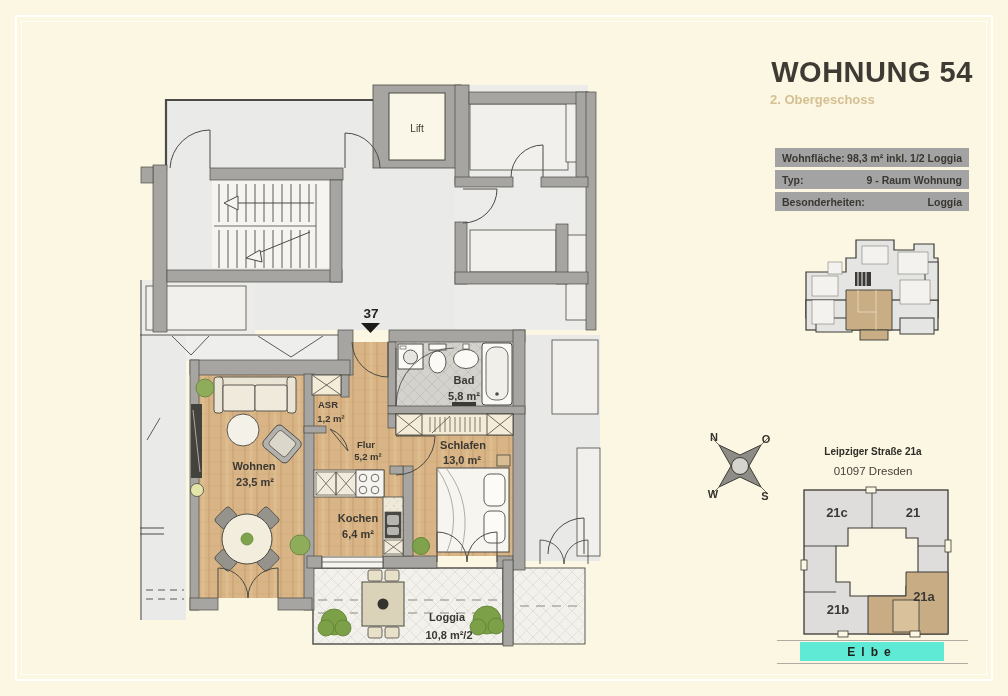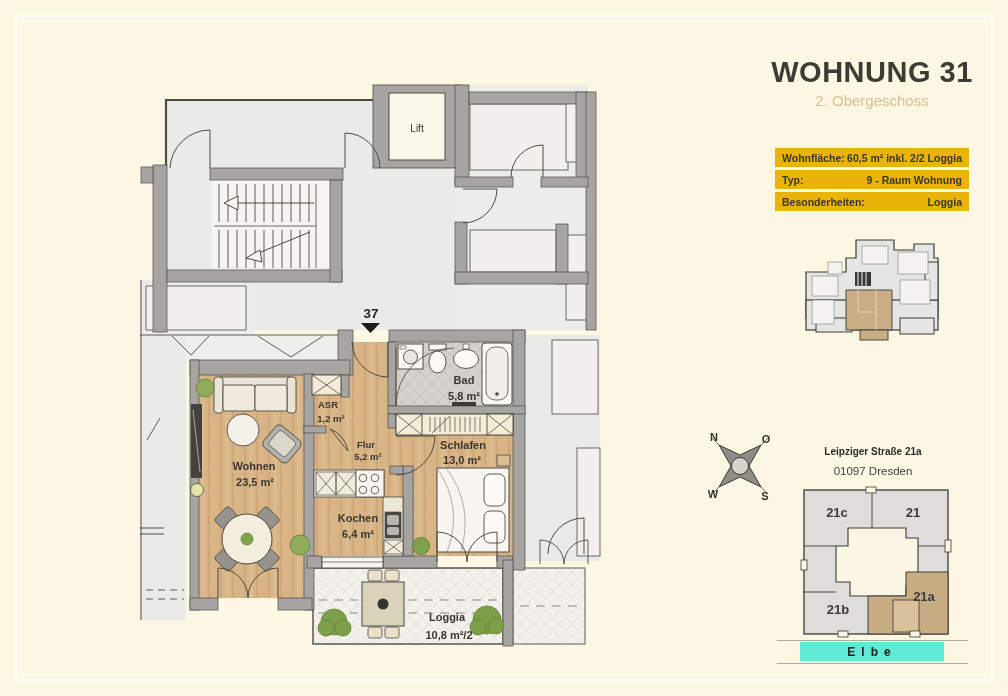--- a/index.html
+++ b/index.html
@@ -5,25 +5,25 @@
   html,body{margin:0;padding:0;}
   .page{position:relative;width:1008px;height:696px;background:#fcf7e2;overflow:hidden;
         font-family:"Liberation Sans",sans-serif;}
   .frame{position:absolute;left:15px;top:15px;right:15px;bottom:15px;
          border:2px solid rgba(255,255,255,.9);pointer-events:none;}
   .frame2{position:absolute;left:21px;top:21px;right:21px;bottom:21px;
          border:1px solid rgba(255,255,255,.65);pointer-events:none;}
   .abs{position:absolute;}
   .title{left:770px;top:56px;width:204px;text-align:center;
          font-size:29px;font-weight:bold;letter-spacing:.5px;color:#3e3b35;white-space:nowrap;}
-  .subtitle{left:770px;top:92px;width:204px;text-align:center;
-         font-size:15px;font-weight:normal;color:#d5c094;}
+  .subtitle{left:770px;top:92px;width:204px;text-align:left;
+         font-size:13px;font-weight:bold;color:#d5c094;}
   .info{left:775px;top:148px;width:194px;}
   .info-row{display:flex;justify-content:space-between;align-items:center;
-         background:#eab308;height:19px;margin-bottom:3px;padding:0 7px;
+         background:#a3a3a3;height:19px;margin-bottom:3px;padding:0 7px;
          font-size:10.5px;font-weight:bold;color:#393731;white-space:nowrap;}
   .addr{left:788px;top:446px;width:170px;text-align:center;}
   .addr .street{font-size:10px;font-weight:bold;color:#2e2c28;}
   .addr .city{font-size:11.5px;color:#44423d;margin-top:8px;}
   .elbe-line{left:777px;width:191px;height:1px;background:#aeaca2;}
   .elbe-band{left:800px;top:642px;width:144px;height:19px;background:#5eead4;
          display:flex;align-items:center;justify-content:center;
          font-size:12px;font-weight:bold;letter-spacing:6px;color:#22211e;}
   svg text{font-family:"Liberation Sans",sans-serif;}
   .rl{font-size:11px;font-weight:bold;fill:#3a3832;text-anchor:middle;}
@@ -315,27 +315,27 @@
       <text x="331" y="422" class="rl sm">1,2 m²</text>
       <text x="464" y="384" class="rl">Bad</text>
       <text x="464" y="400" class="rl">5,8 m²</text>
       <text x="463" y="449" class="rl">Schlafen</text>
       <text x="462" y="464" class="rl">13,0 m²</text>
       <text x="447" y="621" class="rl">Loggia</text>
       <text x="449" y="639" class="rl">10,8 m²/2</text>
     </g>
   </svg>
 
-  <div class="abs title">WOHNUNG 31</div>
+  <div class="abs title">WOHNUNG 54</div>
   <div class="abs subtitle">2. Obergeschoss</div>
 
   <div class="abs info">
     <div class="info-row">
       <span>Wohnfläche:</span>
-      <span>60,5 m² inkl. 2/2 Loggia</span>
+      <span>98,3 m² inkl. 1/2 Loggia</span>
     </div>
     <div class="info-row">
       <span>Typ:</span>
       <span>9 - Raum Wohnung</span>
     </div>
     <div class="info-row">
       <span>Besonderheiten:</span>
       <span>Loggia</span>
     </div>
   </div>

